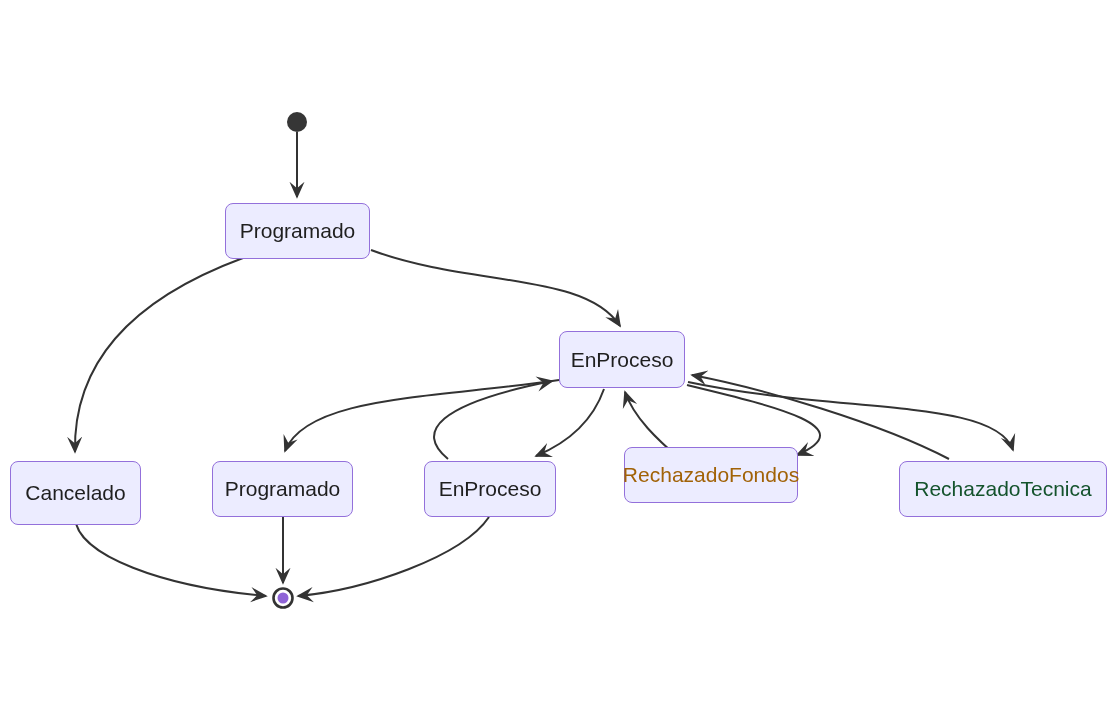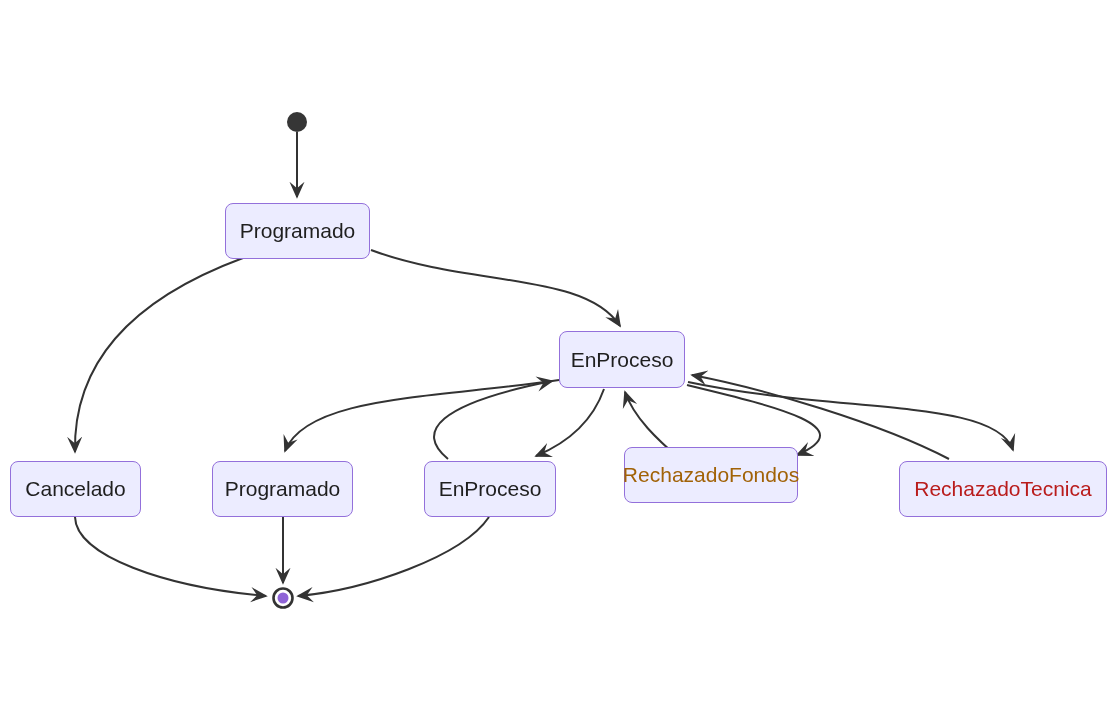--- a/index.html
+++ b/index.html
@@ -57,29 +57,29 @@
         </g>
       </g>
   </svg>
   <div id="node-layer">
       <div class="state-node" style="left: 225px; top: 203px; width: 145px; height: 56px; background: rgb(236, 236, 255); border-color: rgb(147, 112, 219); color: rgb(31, 31, 31);">
         <span>Programado</span>
       </div>
       <div class="state-node" style="left: 559px; top: 331px; width: 126px; height: 57px; background: rgb(236, 236, 255); border-color: rgb(147, 112, 219); color: rgb(31, 31, 31);">
         <span>EnProceso</span>
       </div>
-      <div class="state-node" style="left: 10px; top: 461px; width: 131px; height: 56px; background: rgb(236, 236, 255); border-color: rgb(147, 112, 219); color: rgb(31, 31, 31);">
+      <div class="state-node" style="left: 10px; top: 461px; width: 131px; height: 64px; background: rgb(236, 236, 255); border-color: rgb(147, 112, 219); color: rgb(31, 31, 31);">
         <span>Cancelado</span>
       </div>
       <div class="state-node" style="left: 212px; top: 461px; width: 141px; height: 56px; background: rgb(236, 236, 255); border-color: rgb(147, 112, 219); color: rgb(31, 31, 31);">
         <span>Programado</span>
       </div>
       <div class="state-node" style="left: 424px; top: 461px; width: 132px; height: 56px; background: rgb(236, 236, 255); border-color: rgb(147, 112, 219); color: rgb(31, 31, 31);">
         <span>EnProceso</span>
       </div>
       <div class="state-node" style="left: 624px; top: 447px; width: 174px; height: 56px; background: rgb(236, 236, 255); border-color: rgb(147, 112, 219); color: #a16207;">
         <span>RechazadoFondos</span>
       </div>
-      <div class="state-node" style="left: 899px; top: 461px; width: 208px; height: 56px; background: rgb(236, 236, 255); border-color: rgb(147, 112, 219); color: #b91c1c;">
+      <div class="state-node" style="left: 899px; top: 461px; width: 208px; height: 56px; background: rgb(236, 236, 255); border-color: rgb(147, 112, 219); color: #14532d;">
         <span>RechazadoTecnica</span>
       </div>
     </div>
 </div>
 
 </body></html>

